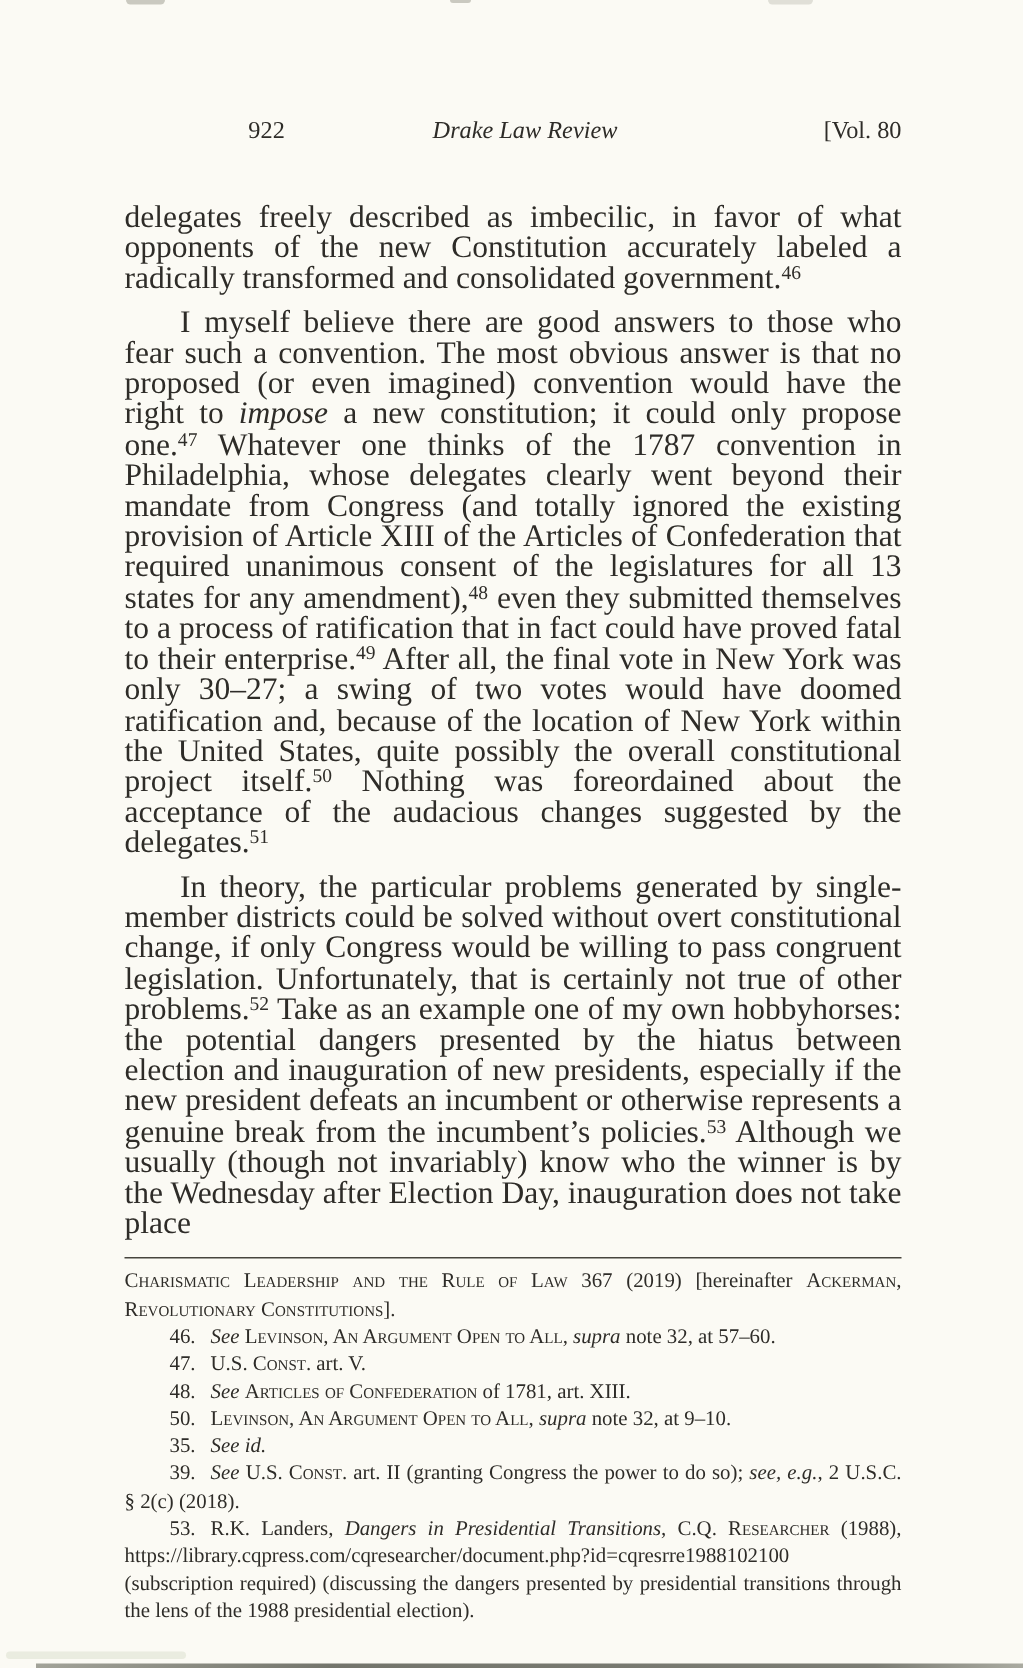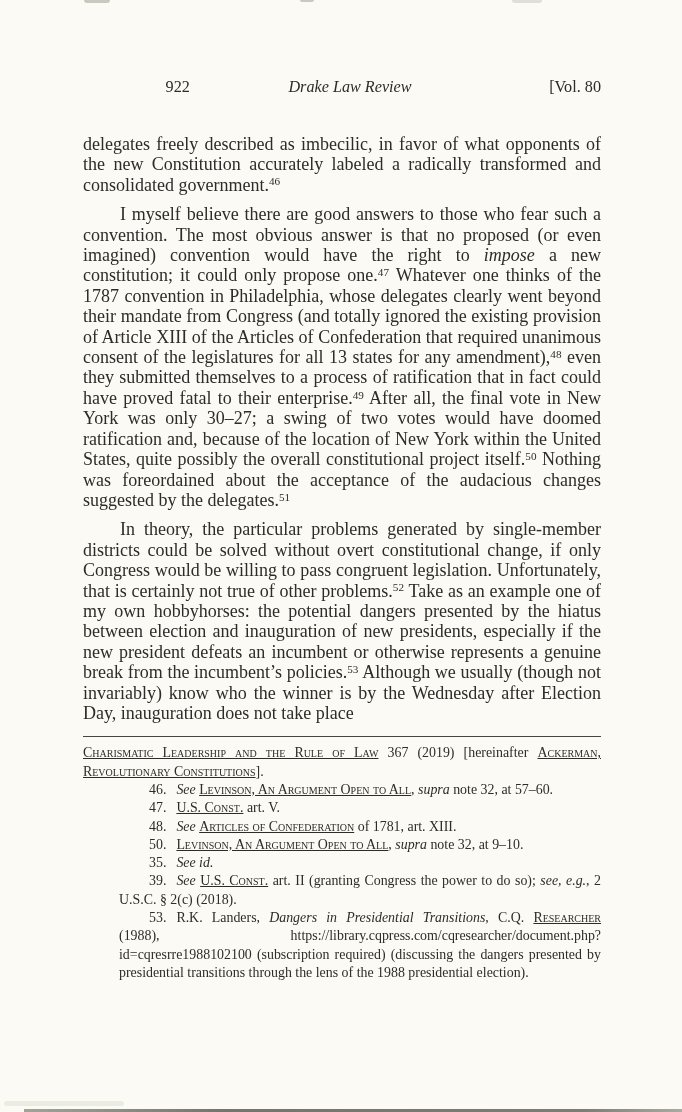--- a/index.html
+++ b/index.html
@@ -59,21 +59,21 @@
     align-items: baseline;
     font-size: 16.2px;
     margin-bottom: 37px;
   }
   .running-head .pageno { text-align: center; }
   .running-head .journal { text-align: center; font-style: italic; margin-left: 16px; }
   .running-head .volume { text-align: right; }
 
   .body-text p {
     margin: 0 0 9px 0;
-    font-size: 18px;
+    font-size: 21px;
     line-height: 20.4px;
     text-align: justify;
     text-justify: inter-word;
   }
   .body-text p.indent { text-indent: 37px; }
   .body-text p:last-child { margin-bottom: 0; }
 
   .fn-rule {
     border: none;
     border-top: 1.7px solid #46443d;
@@ -82,26 +82,26 @@
   }
 
   .footnotes p {
     margin: 0;
     font-size: 13.9px;
     line-height: 18.3px;
     text-align: justify;
     text-justify: inter-word;
     overflow-wrap: anywhere;
   }
-  .footnotes p.fn-item { text-indent: 30px; margin-left: 36px; }
+  .footnotes p.fn-item { text-indent: 30px; }
 
   
   .s-n  { }
   .s-i  { font-style: italic; }
-  .s-sc { font-variant: small-caps; text-decoration: underline; }
+  .s-sc { font-variant: small-caps; }
   .s-sup {
     font-size: 0.62em;
     position: relative;
     top: -0.48em;
     line-height: 0;
   }
   .s-num { margin-right: 10px; }
 </style>
 </head>
 <body>

